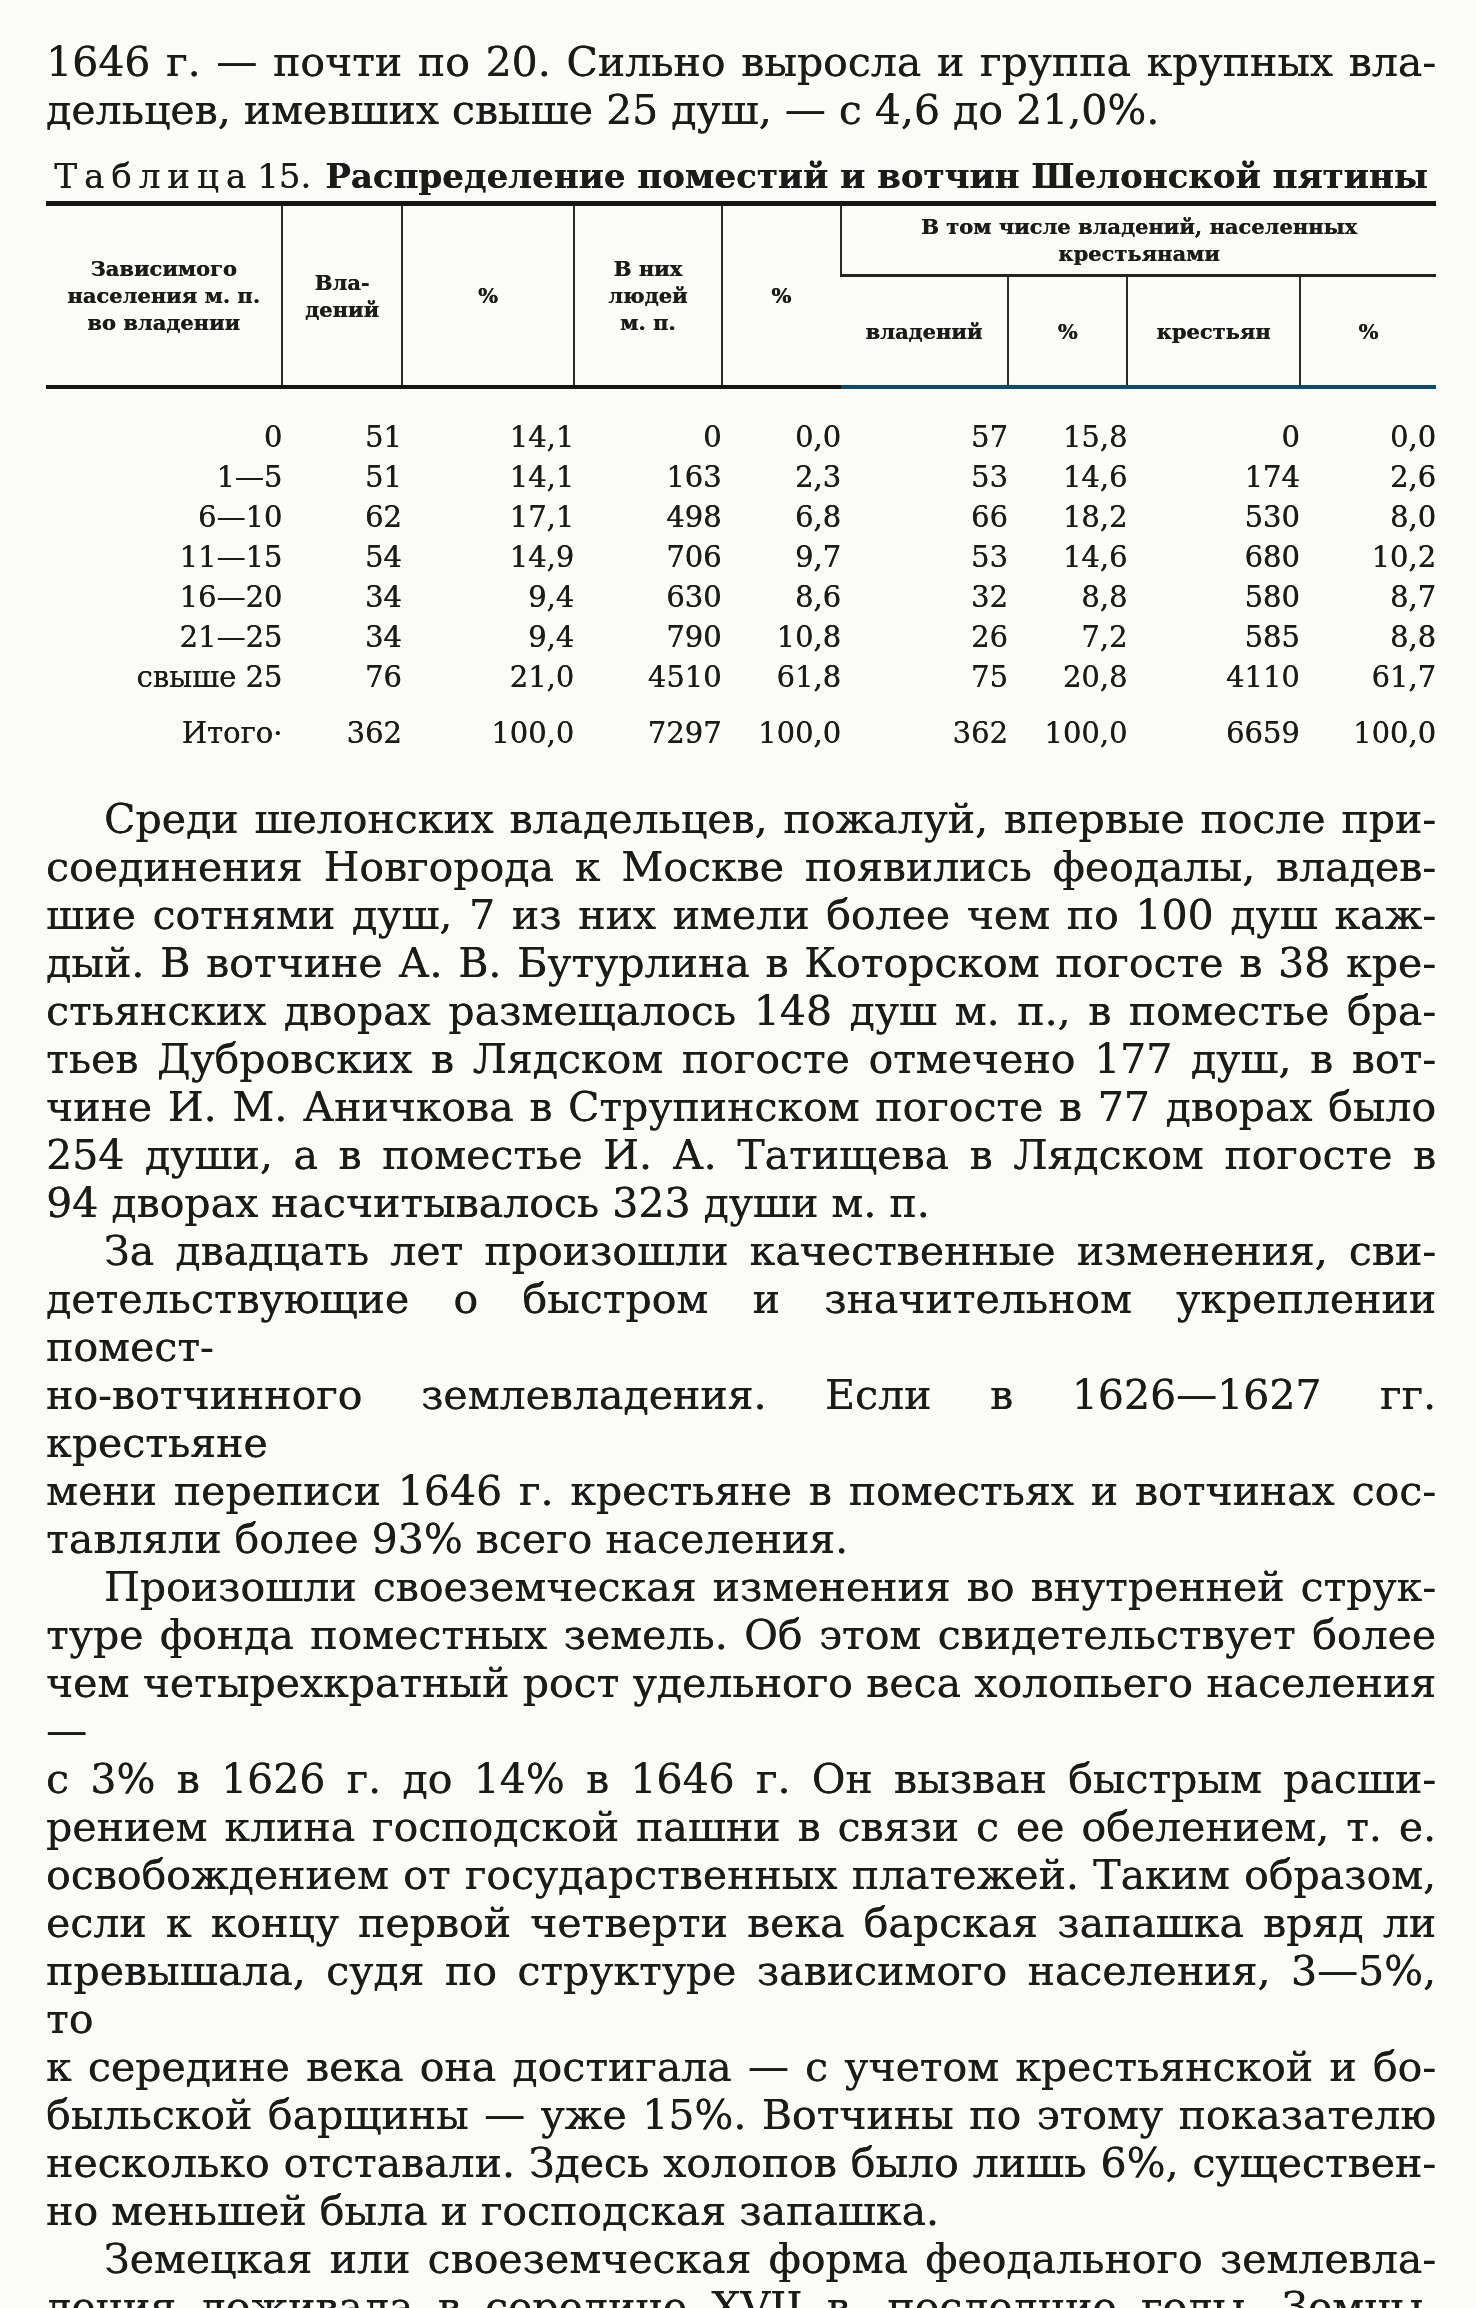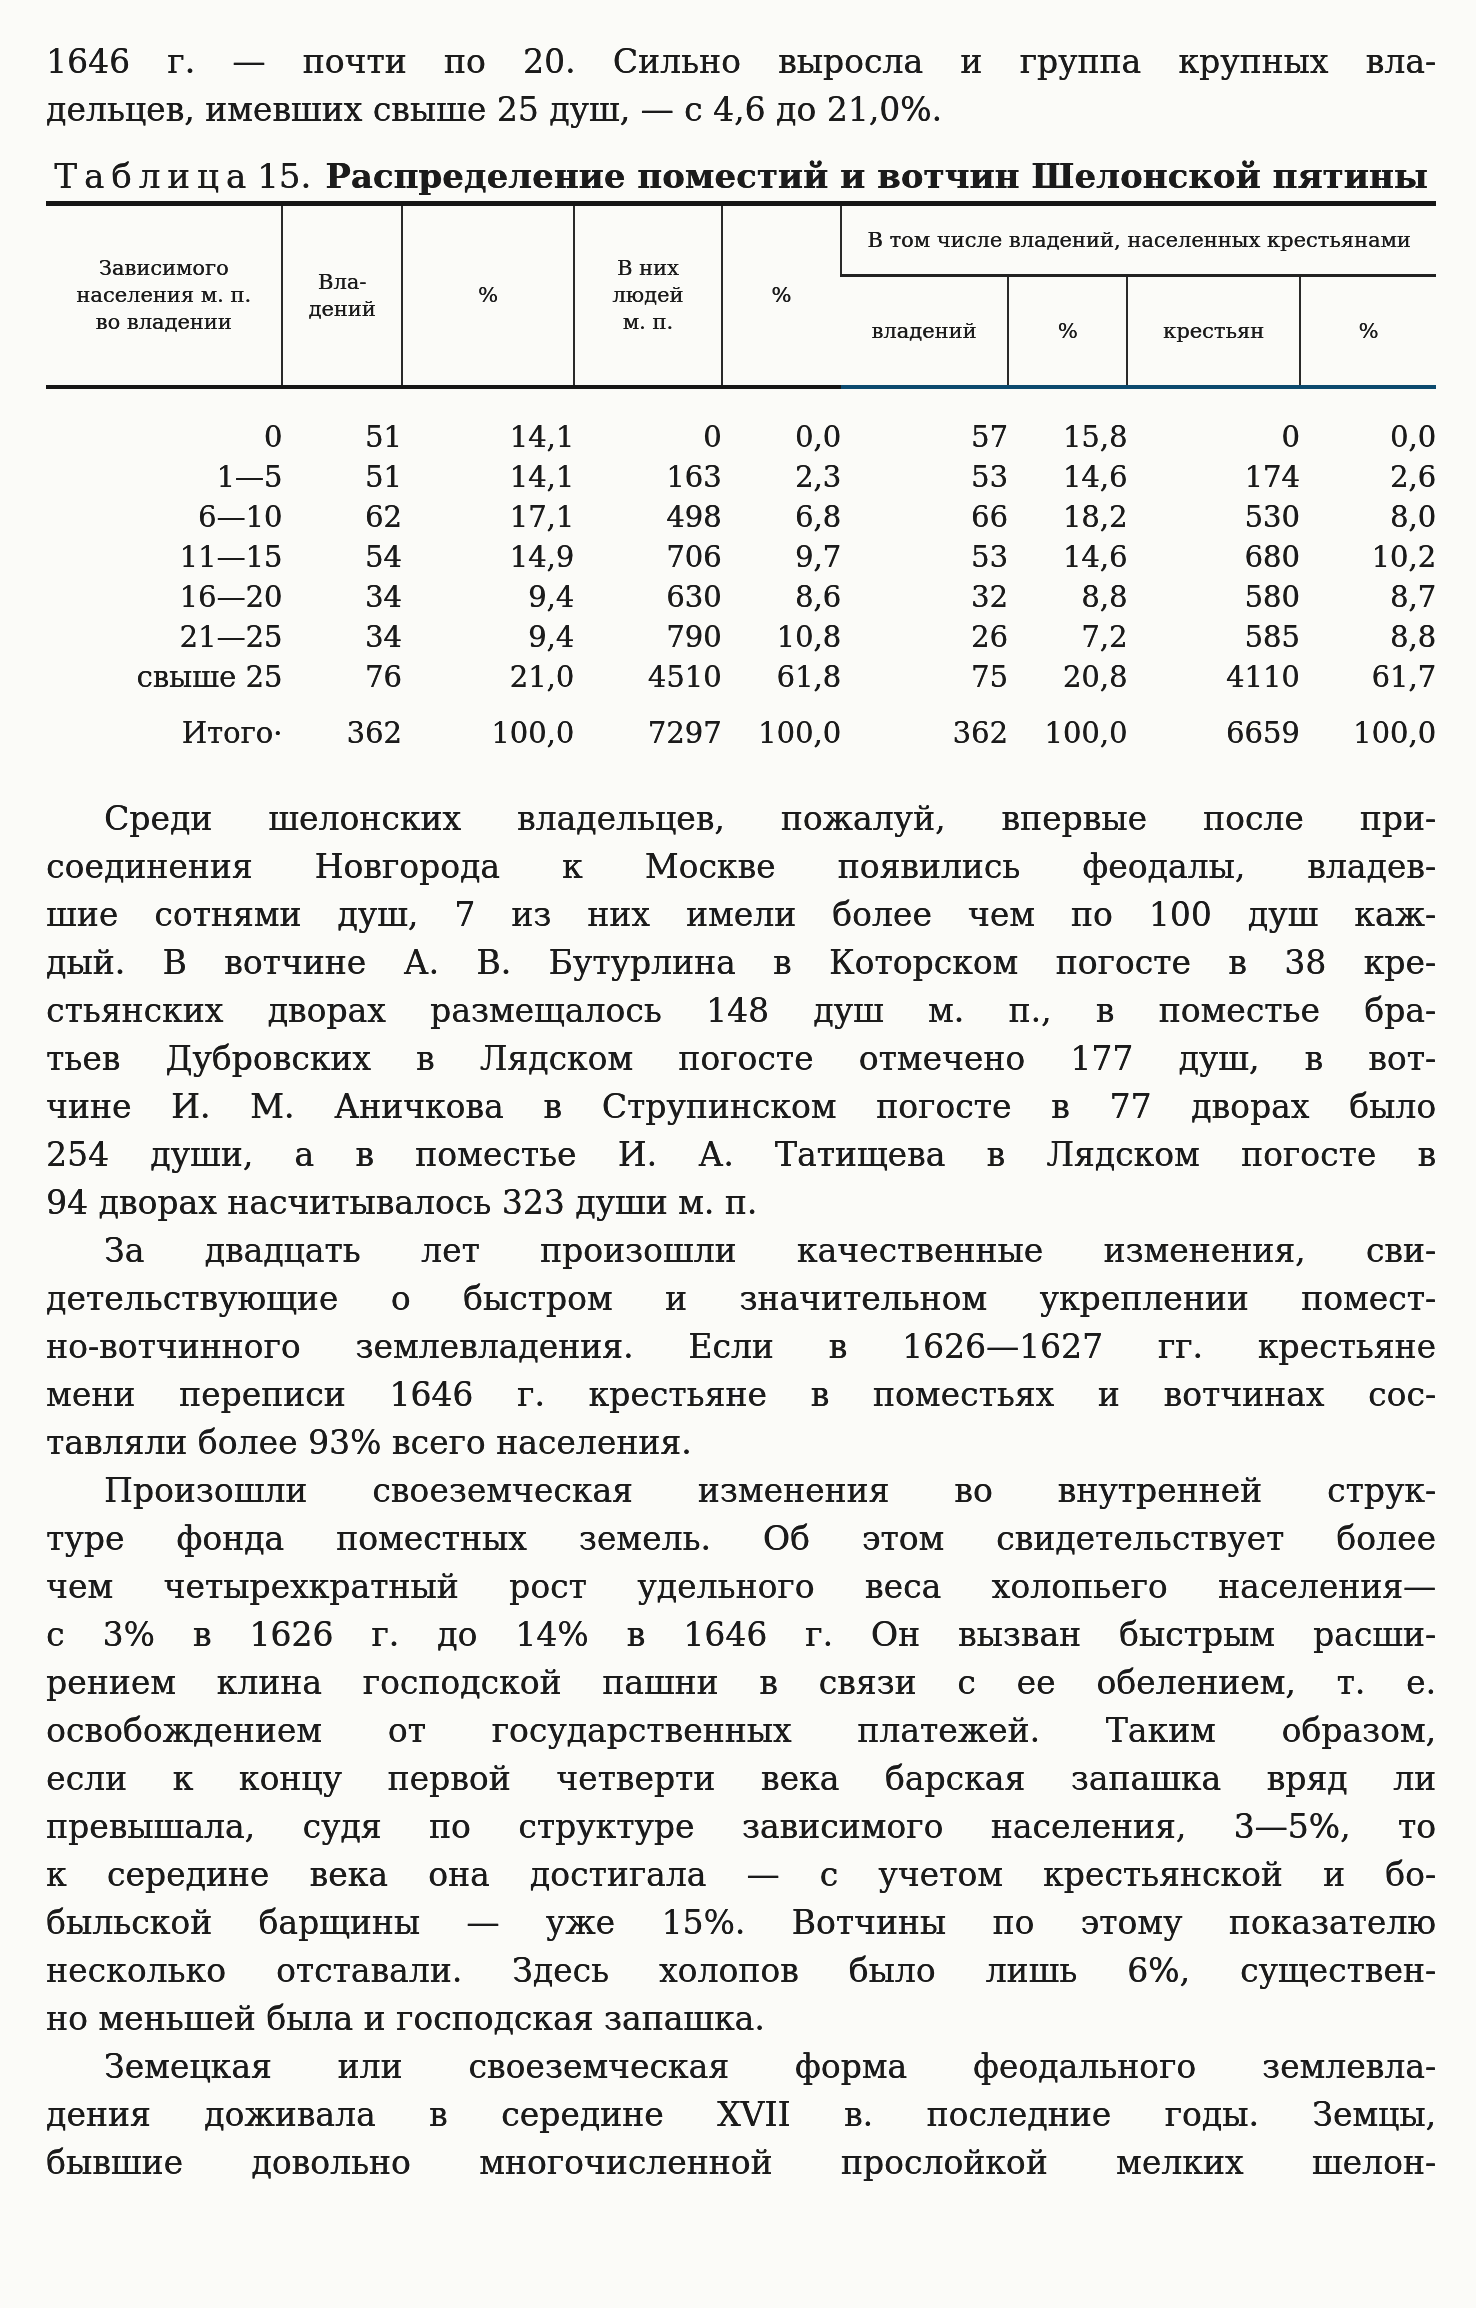--- a/index.html
+++ b/index.html
@@ -13,42 +13,42 @@
     margin:0 auto;
     background:#fbfbf8;
     color:#1b1b1b;
     overflow:hidden;
     box-sizing:border-box;
     padding:38px 40px 0 46px;
     text-shadow:0.35px 0 0 currentColor;
   }
   
   .textline{
-    font-size:33px;
+    font-size:41px;
     line-height:48px;
     text-align:justify;
     text-align-last:justify;
     white-space:normal;
   }
   .textline.lastline{text-align-last:left;}
   .textline.firstline{padding-left:58px;}
   
   .tcaption{margin-top:24px;text-align:center;font-size:34px;line-height:37px;}
   .tcaption .tlabel{letter-spacing:7px;margin-right:4px;}
   .tcaption .tlabelnum{margin-right:14px;}
   .tcaption .tbold{font-weight:bold;}
   
   table.doc{
     width:100%;
     border-collapse:collapse;
     margin-top:6px;
     border-top:5px solid #161616;
   }
   table.doc th{
-    font-weight:normal;
+    font-weight:bold;
     font-size:21px;
     line-height:27px;
     text-align:center;
     vertical-align:middle;
     padding:6px 6px;
   }
   thead th{border-bottom:4px solid #161616;}
   th.vsep{border-left:2px solid #2a2a2a;}
   th.stubhead{height:150px;}
   th.grouphead{

